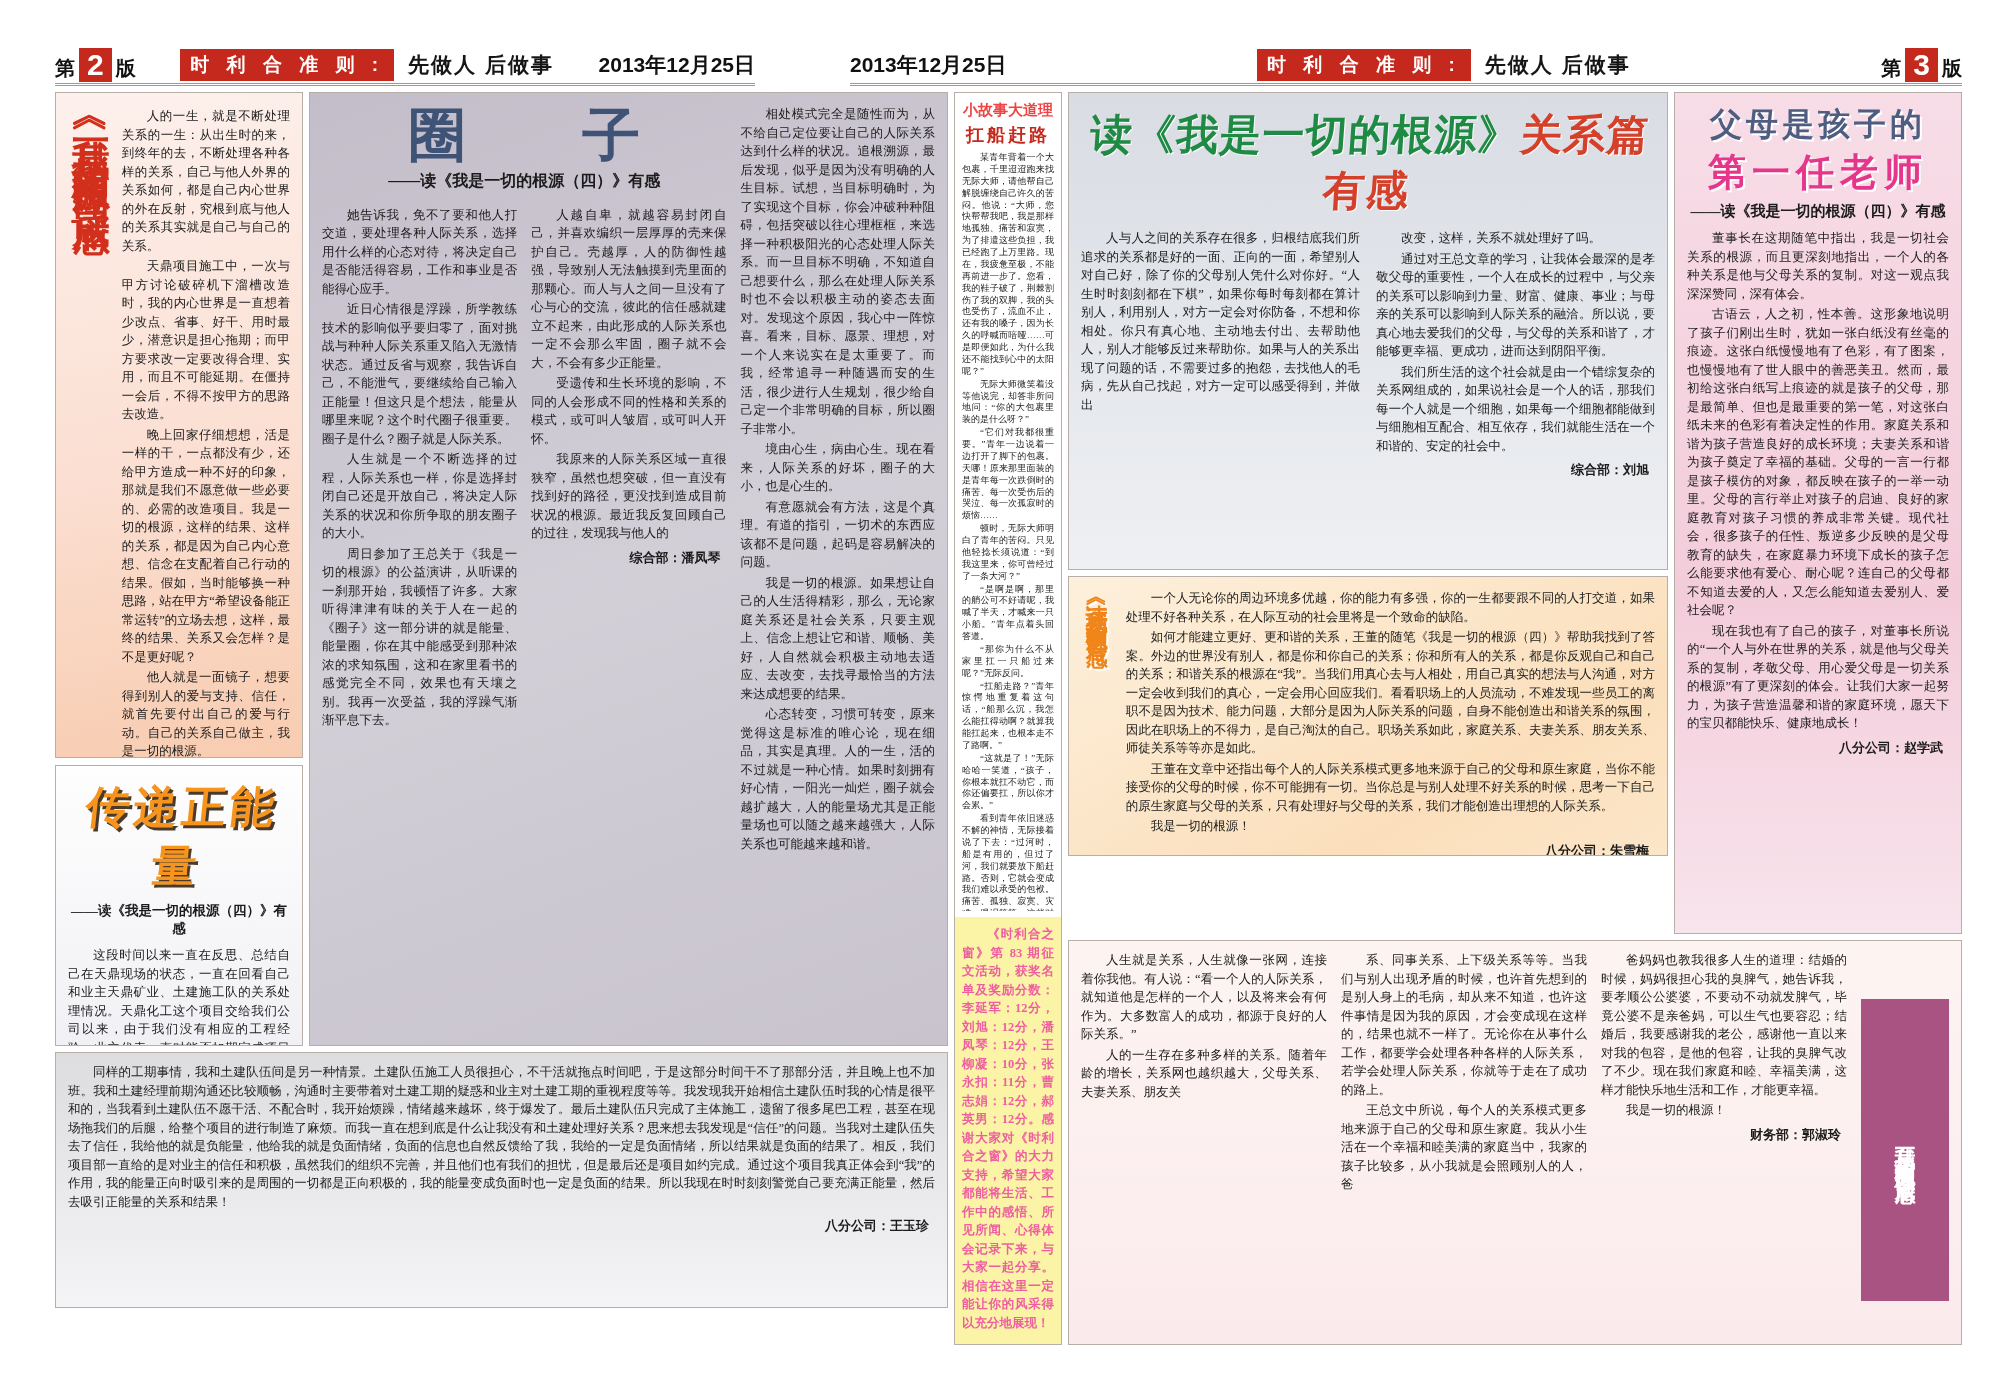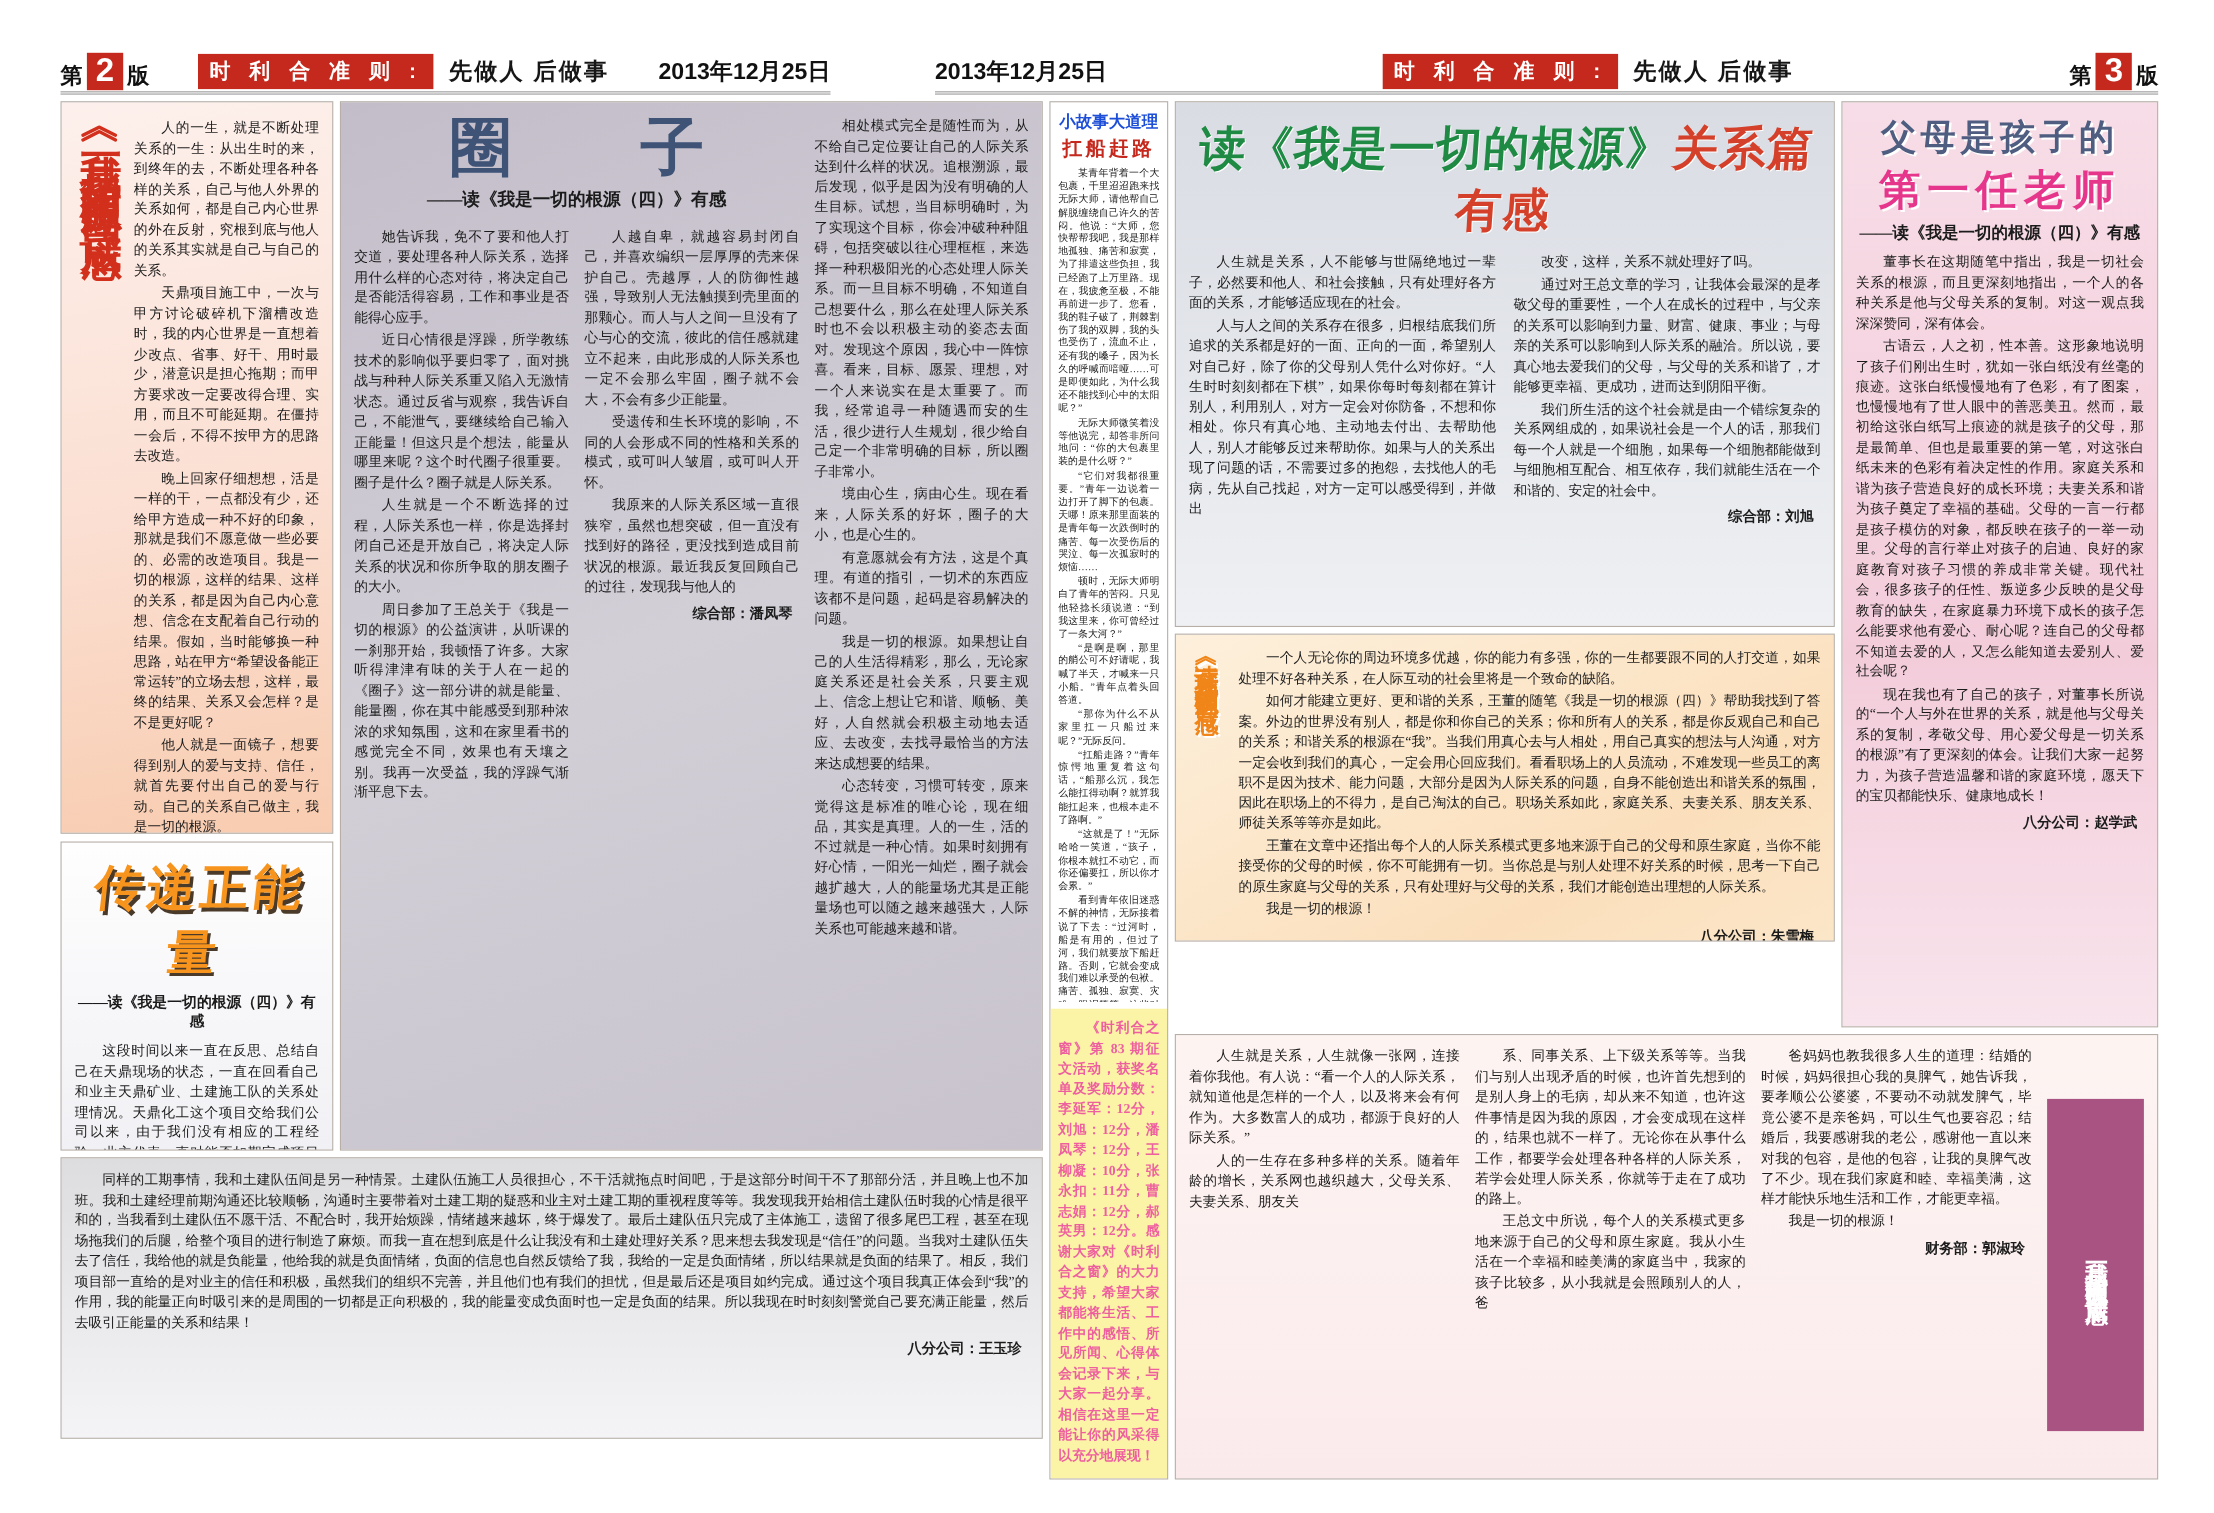--- a/index.html
+++ b/index.html
@@ -39,21 +39,21 @@
   .quanzi .cols { display:flex; gap:14px; flex:1; margin-top:6px; }
   .quanzi .col { flex:1; }
   .title-quanzi { text-align:center; font-family:"Liberation Sans","DejaVu Sans",sans-serif; font-weight:bold; font-size:58px; color:var(--quanzi-blue,#3f5377); line-height:1.1; }
   .quanzi .col3 { flex:1; padding-top:2px; }
 
   
   .bottom2 { background:linear-gradient(#dddddf,#f4f4f6); }
 
   
   .storycol { background:#fff; display:flex; flex-direction:column; padding:8px 7px; }
-  .story-head { text-align:center; font-family:"Liberation Sans","DejaVu Sans",sans-serif; font-weight:bold; font-size:15px; color:#1d4ed8; }
+  .story-head { text-align:center; font-family:"Liberation Sans","DejaVu Sans",sans-serif; font-weight:bold; font-size:15px; color:#ef4444; }
   .story-title { text-align:center; font-family:"Liberation Sans","DejaVu Sans",sans-serif; font-weight:bold; font-size:18px; color:var(--header-red,#c5281c); letter-spacing:3px; margin:3px 0 5px; }
   .storybody { flex:1; overflow:hidden; }
   .notice { background:#fbf3a6; margin:6px -7px -8px; padding:8px 7px 10px; color:var(--notice-pink,#ee5fa0); font-weight:bold; font-size:12.5px; line-height:1.38; }
   .notice .para { font-size:12.5px; color:var(--notice-pink,#ee5fa0); text-indent:2em; }
 
   
   .p3a1 { background:linear-gradient(#d9dce3,#eef0f3); display:flex; flex-direction:column; }
   .title-rel { text-align:center; font-family:"Liberation Sans","DejaVu Sans",sans-serif; font-weight:bold; font-size:42px; transform:skewX(-4deg); letter-spacing:1px; margin:4px 0 10px; }
   .title-rel .green { color:var(--green-title,#1e8a43); text-shadow:1px 1px 0 #fff; }
   .title-rel .red { color:var(--rel-red,#d4402a); text-shadow:1px 1px 0 #fff; }
@@ -193,21 +193,20 @@
     </div>
   </div>
 
   <div class="box p3a1" style="left:1068px; top:92px; width:600px; height:478px;">
     <div class="title-rel">
       <span class="green">读《我是一切的根源》</span><span class="red">关系篇有感</span>
     </div>
     <div class="cols">
       <div class="col">
         <div>
-            <p class="para">人生就是关系，人不能够与世隔绝地过一辈子，必然要和他人、和社会接触，只有处理好各方面的关系，才能够适应现在的社会。</p>
             <p class="para">人与人之间的关系存在很多，归根结底我们所追求的关系都是好的一面、正向的一面，希望别人对自己好，除了你的父母别人凭什么对你好。“人生时时刻刻都在下棋”，如果你每时每刻都在算计别人，利用别人，对方一定会对你防备，不想和你相处。你只有真心地、主动地去付出、去帮助他人，别人才能够反过来帮助你。如果与人的关系出现了问题的话，不需要过多的抱怨，去找他人的毛病，先从自己找起，对方一定可以感受得到，并做出</p>
           </div>
       </div>
       <div class="col">
         <div>
             <p class="para">改变，这样，关系不就处理好了吗。</p>
             <p class="para">通过对王总文章的学习，让我体会最深的是孝敬父母的重要性，一个人在成长的过程中，与父亲的关系可以影响到力量、财富、健康、事业；与母亲的关系可以影响到人际关系的融洽。所以说，要真心地去爱我们的父母，与父母的关系和谐了，才能够更幸福、更成功，进而达到阴阳平衡。</p>
             <p class="para">我们所生活的这个社会就是由一个错综复杂的关系网组成的，如果说社会是一个人的话，那我们每一个人就是一个细胞，如果每一个细胞都能做到与细胞相互配合、相互依存，我们就能生活在一个和谐的、安定的社会中。</p>
           </div>
         <div class="sig">综合部：刘旭</div>

